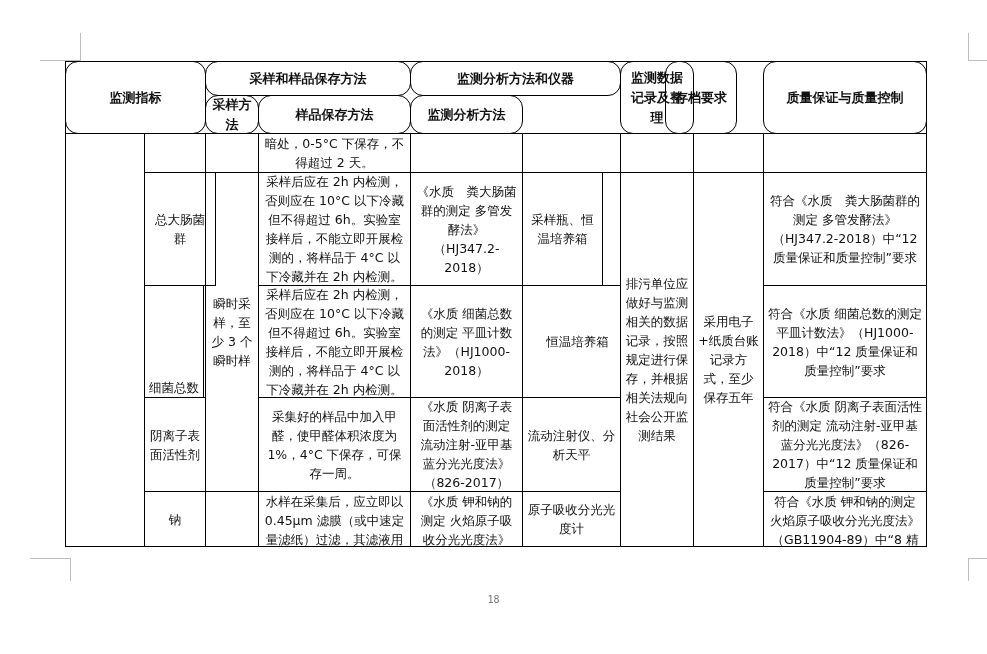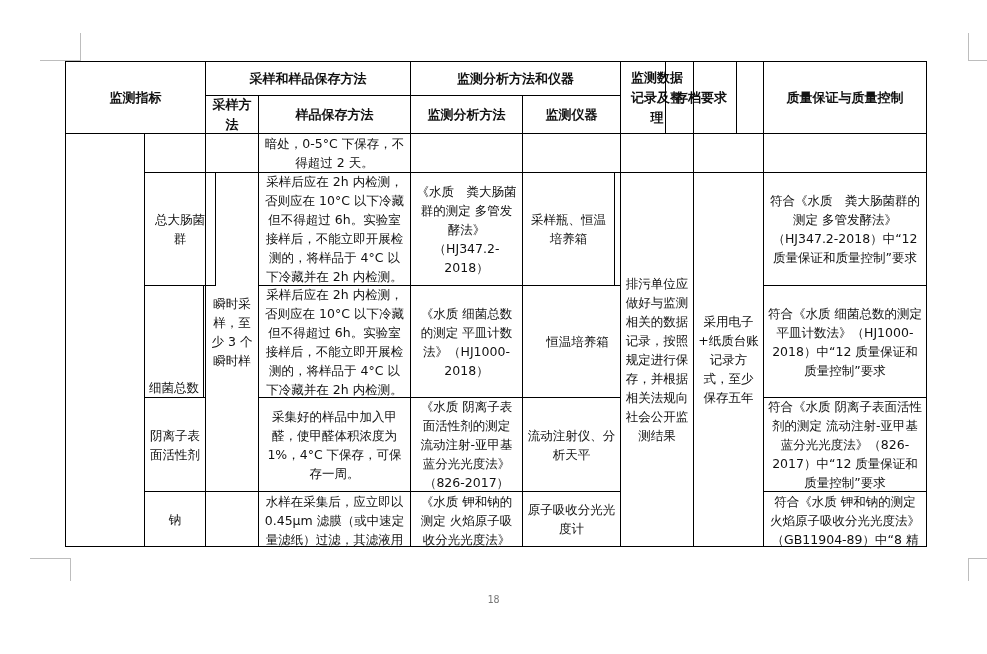--- a/index.html
+++ b/index.html
@@ -3,21 +3,21 @@
 <meta charset="utf-8">
 <style>
   html, body { margin:0; padding:0; background:#ffffff; }
   body { width:987px; height:654px; position:relative; overflow:hidden;
          font-family:"DejaVu Sans","Liberation Sans",sans-serif; color:#111; }
   .page { position:absolute; left:0; top:0; width:987px; height:654px; background:#fff; }
   .corner { position:absolute; border-color:#bdbdbd; border-style:solid; border-width:0; }
   .cell { position:absolute; box-sizing:border-box; border:1px solid #000;
           display:flex; align-items:center; justify-content:center; text-align:center;
           font-size:12.5px; line-height:19px; padding:0 4px; overflow:hidden; }
-  .hdr { font-weight:bold; font-size:13px; line-height:20px; }
+  .hdr { font-weight:bold; font-size:13px; line-height:20px;border-radius:13px; }
   .tbl-outer { position:absolute; left:65px; top:61px; width:862px; height:486px;
                border:1.5px solid #000; box-sizing:border-box; pointer-events:none; }
   .pagenum { position:absolute; left:0; width:987px; top:594px; text-align:center;
              font-size:10px; color:#777; font-family:"DejaVu Sans Mono",monospace; }
   .wrap { width:100%; }
 </style>
 </head>
 <body>
 
 <div class="page">
@@ -37,23 +37,20 @@
       <span class="wrap">采样方法</span>
     </div>
   <div class="cell hdr" style="left:258px;top:95px;width:153px;height:39px;">
       <span>样品保存方法</span>
     </div>
   <div class="cell hdr" style="left:410px;top:61px;width:211px;height:35px;">
       <span>监测分析方法和仪器</span>
     </div>
   <div class="cell hdr" style="left:410px;top:95px;width:113px;height:39px;">
       <span>监测分析方法</span>
-    </div>
-  <div class="cell hdr" style="left:522px;top:95px;width:99px;height:39px;">
-      <span>监测仪器</span>
     </div>
   <div class="cell hdr" style="left:620px;top:61px;width:74px;height:73px;">
       <span class="wrap">监测数据记录及整理</span>
     </div>
   <div class="cell hdr" style="left:665px;top:61px;width:72px;height:73px;">
       <span>存档要求</span>
     </div>
   <div class="cell hdr" style="left:763px;top:61px;width:164px;height:73px;">
       <span>质量保证与质量控制</span>
     </div>
@@ -81,21 +78,21 @@
 
   <div class="cell" style="left:144px;top:172px;width:72px;height:114px;">
       <span class="wrap">总大肠菌群</span>
     </div>
   <div class="cell" style="left:258px;top:172px;width:153px;height:114px;">
       <span class="wrap">采样后应在 2h 内检测，否则应在 10°C 以下冷藏但不得超过 6h。实验室接样后，不能立即开展检测的，将样品于 4°C 以下冷藏并在 2h 内检测。</span>
     </div>
   <div class="cell" style="left:410px;top:172px;width:113px;height:114px;">
       <span class="wrap">《水质　粪大肠菌群的测定 多管发酵法》（HJ347.2-2018）</span>
     </div>
-  <div class="cell" style="left:522px;top:172px;width:93px;height:114px;">
+  <div class="cell" style="left:522px;top:172px;width:81px;height:114px;">
       <span class="wrap">采样瓶、恒温培养箱</span>
     </div>
   <div class="cell" style="left:763px;top:172px;width:164px;height:114px;">
       <span class="wrap">符合《水质　粪大肠菌群的测定 多管发酵法》（HJ347.2-2018）中“12 质量保证和质量控制”要求</span>
     </div>
 
   <div class="cell" style="left:144px;top:285px;width:60px;height:113px;align-items:flex-end;">
       <span class="wrap">细菌总数</span>
     </div>
   <div class="cell" style="left:258px;top:285px;width:153px;height:113px;">

